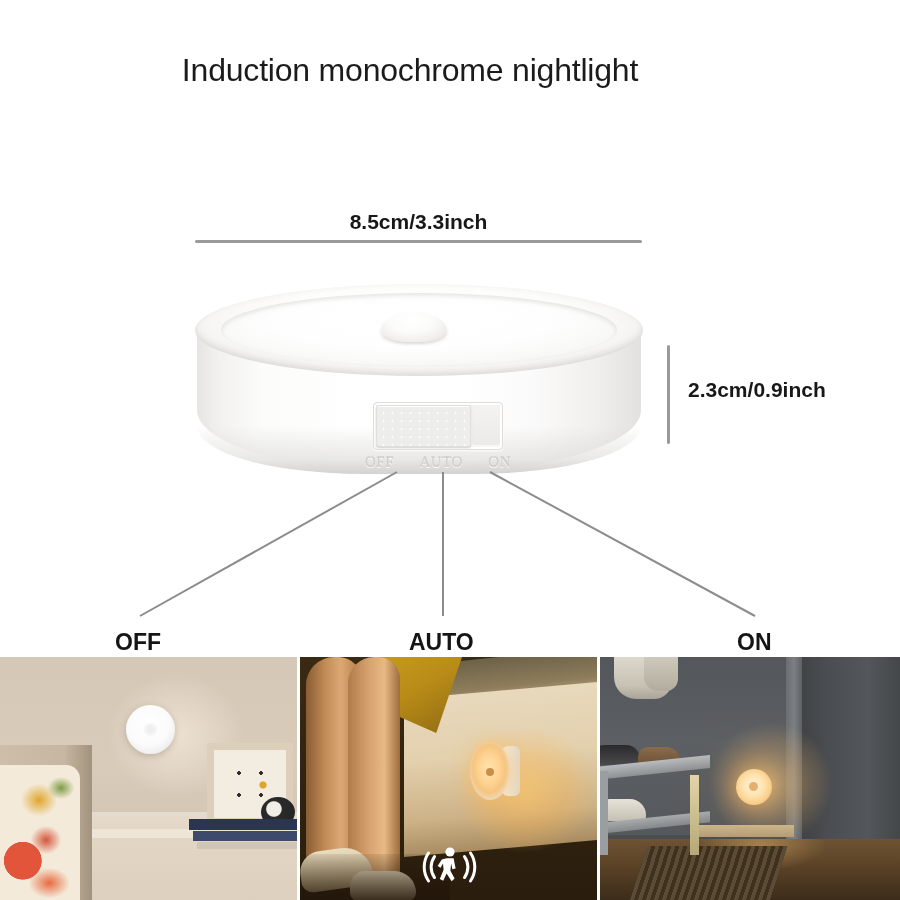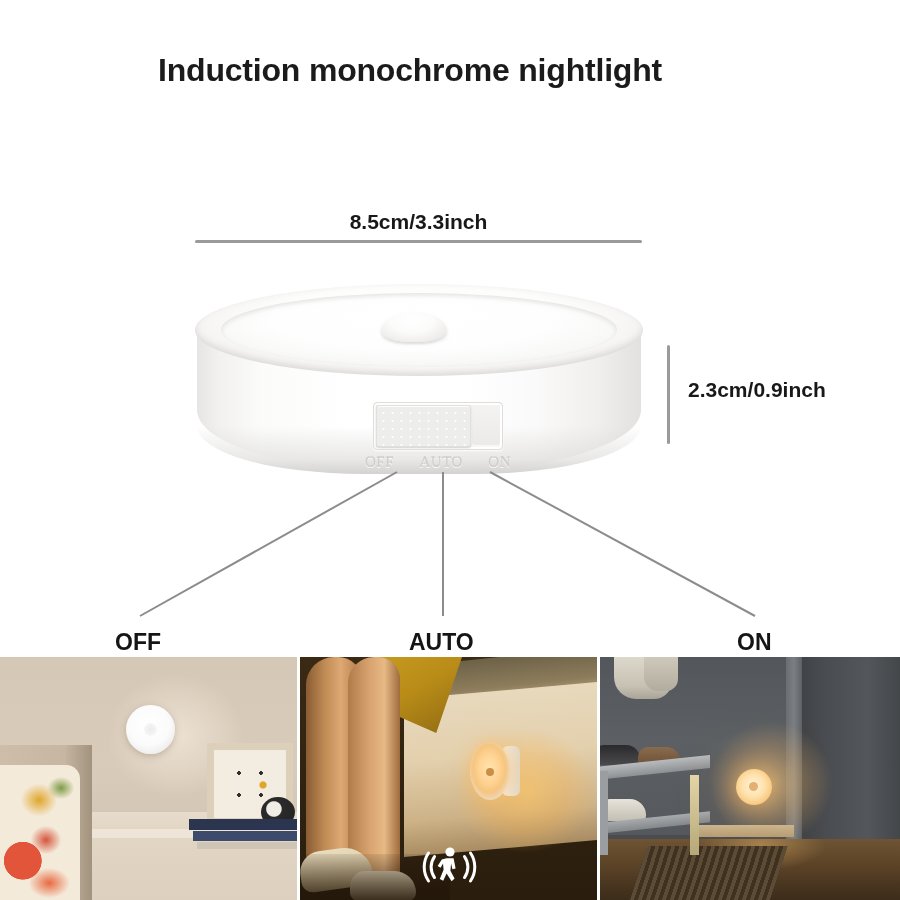--- a/index.html
+++ b/index.html
@@ -17,21 +17,21 @@
   }
 
   
   .page-title {
     position: absolute;
     left: 0;
     top: 52px;
     width: 820px;
     text-align: center;
     font-size: 32px;
-    font-weight: bold;
+    font-weight: normal;
     letter-spacing: -0.2px;
     color: #1b1b1b;
   }
 
   
   .dim-width-label {
     position: absolute;
     left: 195px;
     top: 210px;
     width: 447px;

